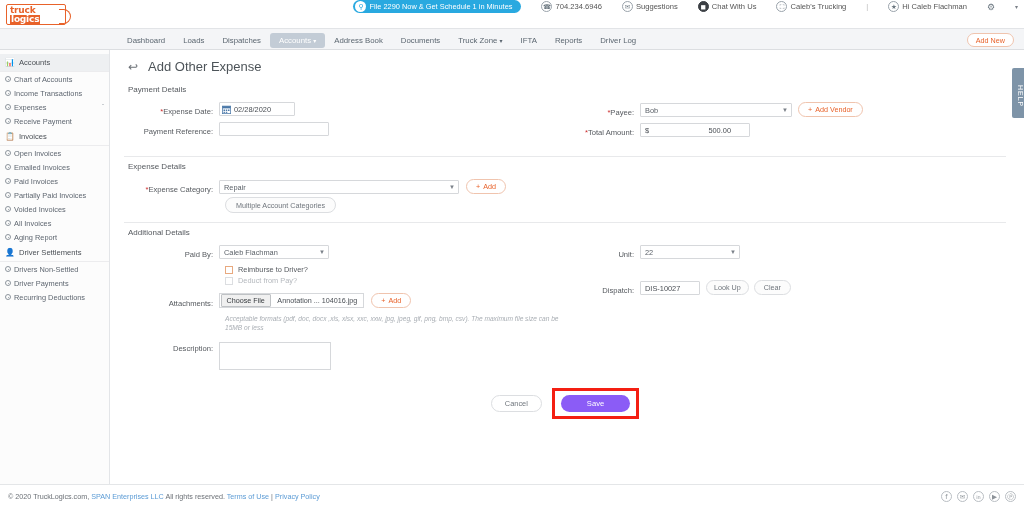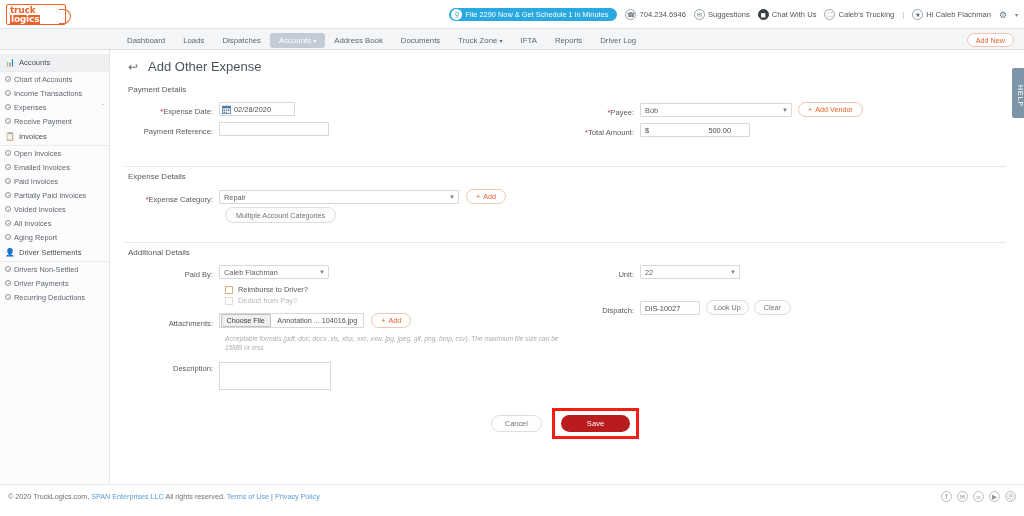--- a/index.html
+++ b/index.html
@@ -19,21 +19,21 @@
   .logo { position:absolute; left:6px; top:3px; width:72px; height:23px; }
   .logo .lg-text { font-family:"DejaVu Sans", sans-serif; font-weight:bold; color:#e8622a;
       line-height:9px; letter-spacing:-0.2px; }
   .logo .l1 { position:absolute; left:4px; top:3px; font-size:9px; }
   .logo .l2 { position:absolute; left:4px; top:12px; font-size:9px; background:#e8622a; color:#fff; padding:0 1px; }
   .logo .truckshape { position:absolute; left:0px; top:1px; width:60px; height:21px;
       border:1.5px solid #e8622a; border-radius:2px 2px 2px 2px; }
   .logo .nose { position:absolute; left:53px; top:6px; width:12px; height:15px;
       border:1.5px solid #e8622a; border-left:none; border-radius:0 8px 8px 0; }
 
-  .toptools { position:absolute; right:6px; top:8px; display:flex; align-items:center; gap:8px; font-size:7.6px; color:#555; }
+  .toptools { position:absolute; right:6px; top:0; display:flex; align-items:center; gap:20px; font-size:7.6px; color:#555; }
   .pill2290 { background:#29a9e0; color:#fff; border-radius:9px; padding:2px 9px 2px 16px;
       font-size:7.4px; position:relative; white-space:nowrap; }
   .pill2290 .magn { position:absolute; left:2px; top:1px; width:11px; height:11px; border-radius:50%;
       background:#fff; color:#29a9e0; font-size:7px; text-align:center; line-height:11px; }
   .tt-item { display:flex; align-items:center; gap:3px; white-space:nowrap; }
   .circ { width:11px; height:11px; border-radius:50%; border:1px solid #9aa3ab; display:inline-block;
       text-align:center; line-height:10px; font-size:6.5px; color:#6b7780; }
   .circ.solid { background:#3b3f44; border-color:#3b3f44; color:#fff; }
   .divider-v { color:#bbb; }
   .gear { font-size:9px; color:#6b7780; }
@@ -64,21 +64,21 @@
   .sb-item .chev { position:absolute; right:5px; top:3px; font-size:6px; color:#9aa2aa; }
   .sb-ico { font-size:8px; color:#5b6670; }
 
   .content { flex:1; background:#fff; position:relative; padding:0 18px 0 14px; }
 
   .pagehead { display:flex; align-items:center; gap:10px; padding:9px 0 6px 4px; }
   .backbtn { font-size:12px; color:#6b7076; }
   .pagetitle { font-size:13px; color:#4d5459; font-weight:normal; }
 
   .section-label { font-size:8px; color:#55595e; margin:5px 0 8px 4px; }
-  .section { border-bottom:1px solid #e8e9eb; padding-bottom:23px; margin-bottom:2px; }
+  .section { border-bottom:1px solid #e8e9eb; padding-bottom:13px; margin-bottom:2px; }
   .section.last { border-bottom:none; }
 
   .row { display:flex; }
   .col { width:50%; }
   .field { display:flex; align-items:flex-end; margin-bottom:6px; }
   .lbl { font-size:7.6px; color:#55595e; text-align:right; padding-right:6px; white-space:nowrap; }
   .lbl .req { color:#cc2d2d; }
   .lbl-l { width:95px; }
   .lbl-r { width:75px; }
 
@@ -122,21 +122,21 @@
 
   .hinttext { font-size:6.6px; color:#a9aeb4; font-style:italic; margin:3px 0 0 101px; width:350px; line-height:9px; }
 
   textarea.ta { width:112px; height:28px; border:1px solid #d6d8db; resize:none; outline:none;
       font-family:"Liberation Sans", sans-serif; font-size:7.4px; }
 
   .actions { display:flex; justify-content:center; align-items:center; gap:10px; margin-top:12px; position:relative; }
   .cancelbtn { font-size:7.4px; color:#6f757c; border:1px solid #dcdee1; border-radius:10px;
       padding:3px 13px; background:#fff; }
   .savehl { border:3px solid #f41f12; padding:4px 6px; display:inline-block; line-height:0; }
-  .savebtn { font-size:7.6px; color:#fff; background:#b91c1c; border:none; border-radius:10px;
+  .savebtn { font-size:7.6px; color:#fff; background:#8b5cf6; border:none; border-radius:10px;
       padding:4px 26px; font-family:"Liberation Sans", sans-serif; }
 
   
   .helptab { position:absolute; right:0; top:68px; width:12px; height:50px; background:#7e94a8;
       color:#fff; font-size:7px; letter-spacing:1px; writing-mode:vertical-rl; text-align:center;
       padding-top:6px; border-radius:2px 0 0 2px; }
 
   
   .footer { position:absolute; left:0; bottom:8px; width:1024px; height:24px; border-top:1px solid #e4e6e8;
       background:#fff; display:flex; align-items:center; }

